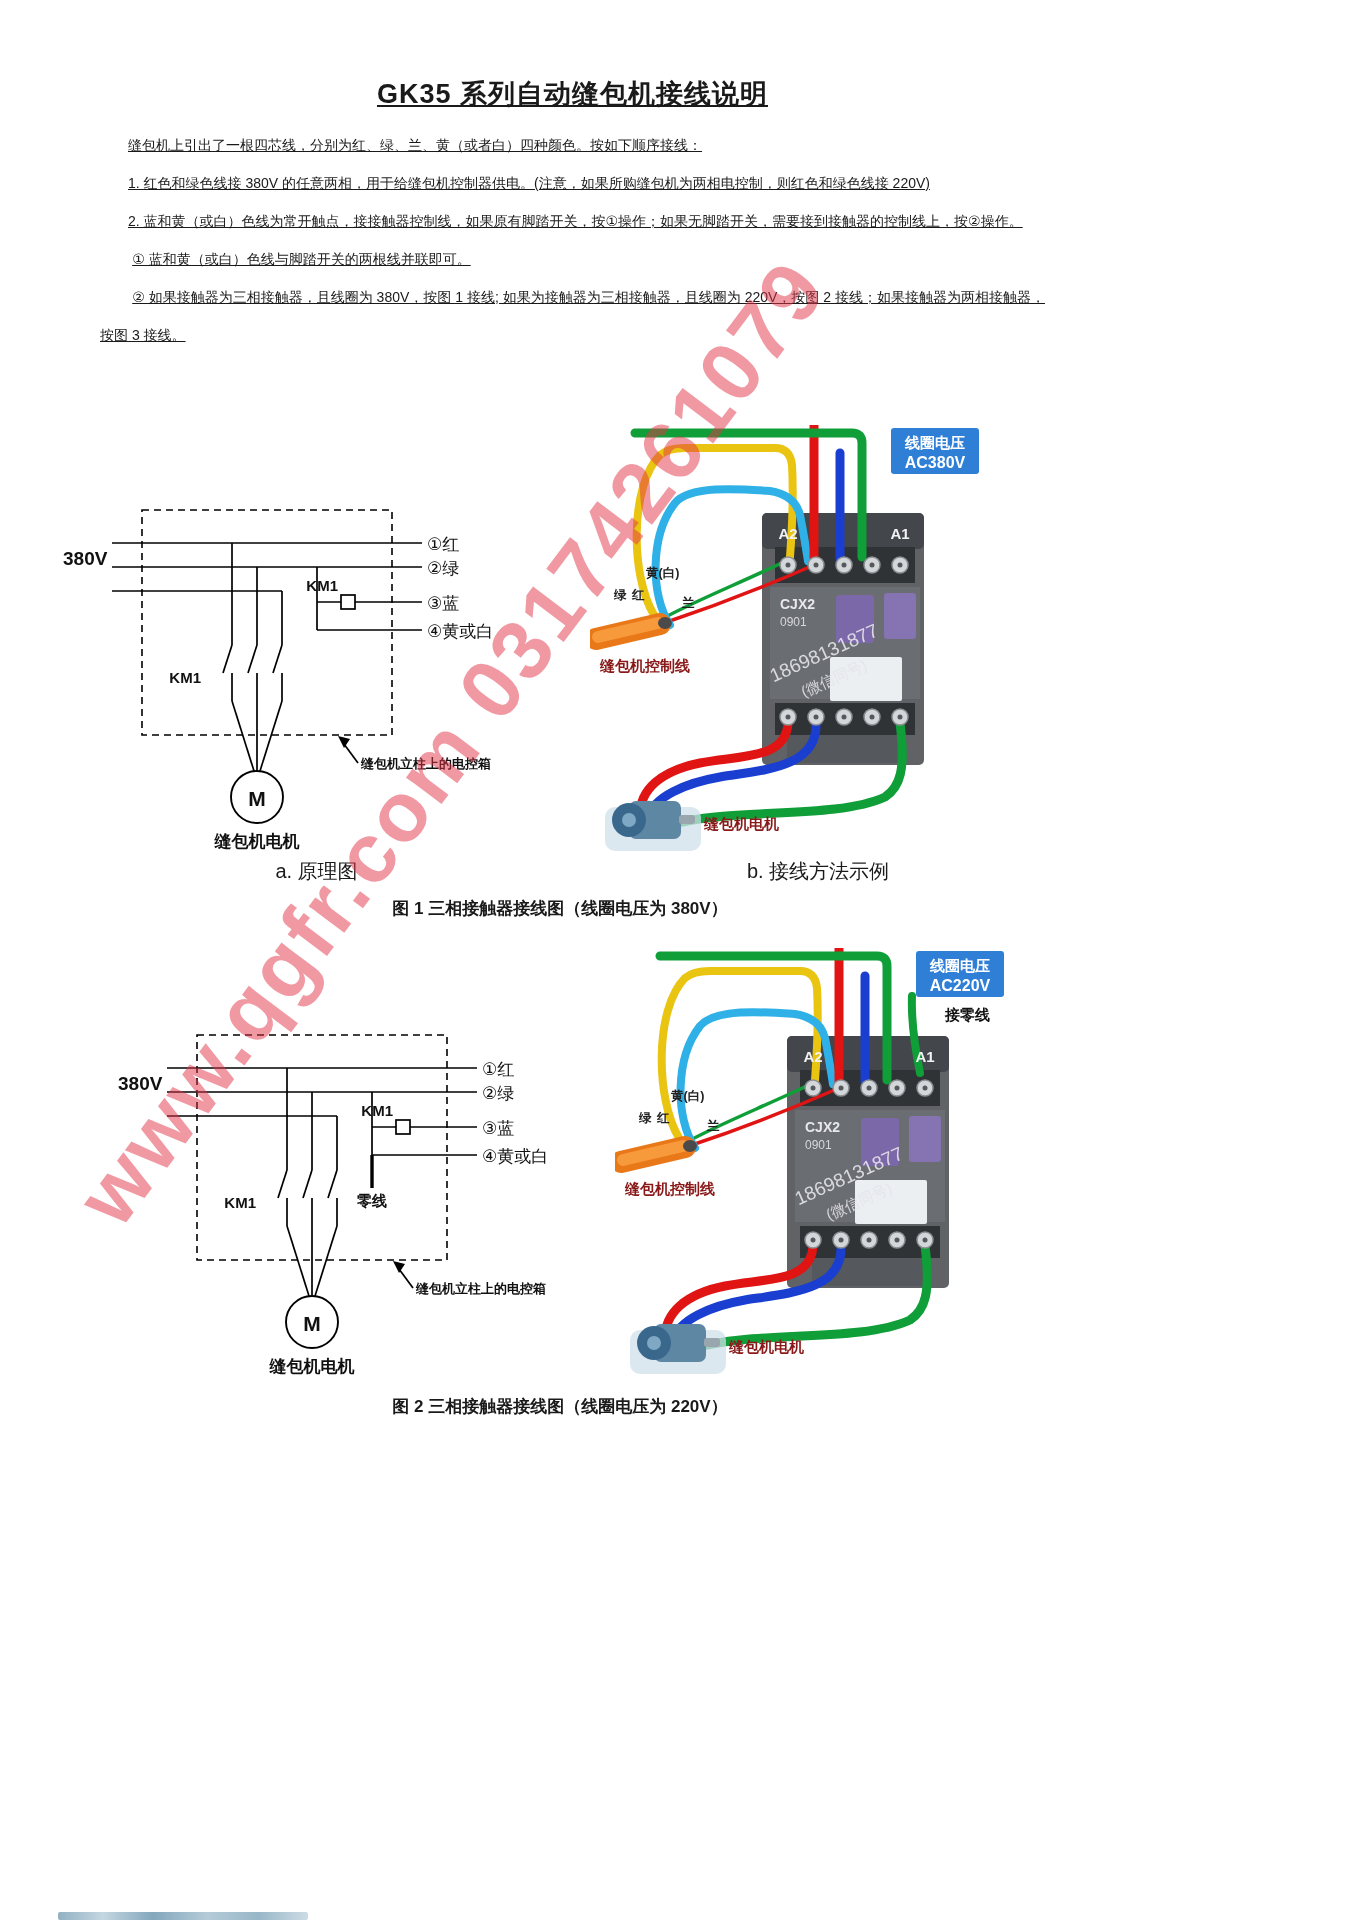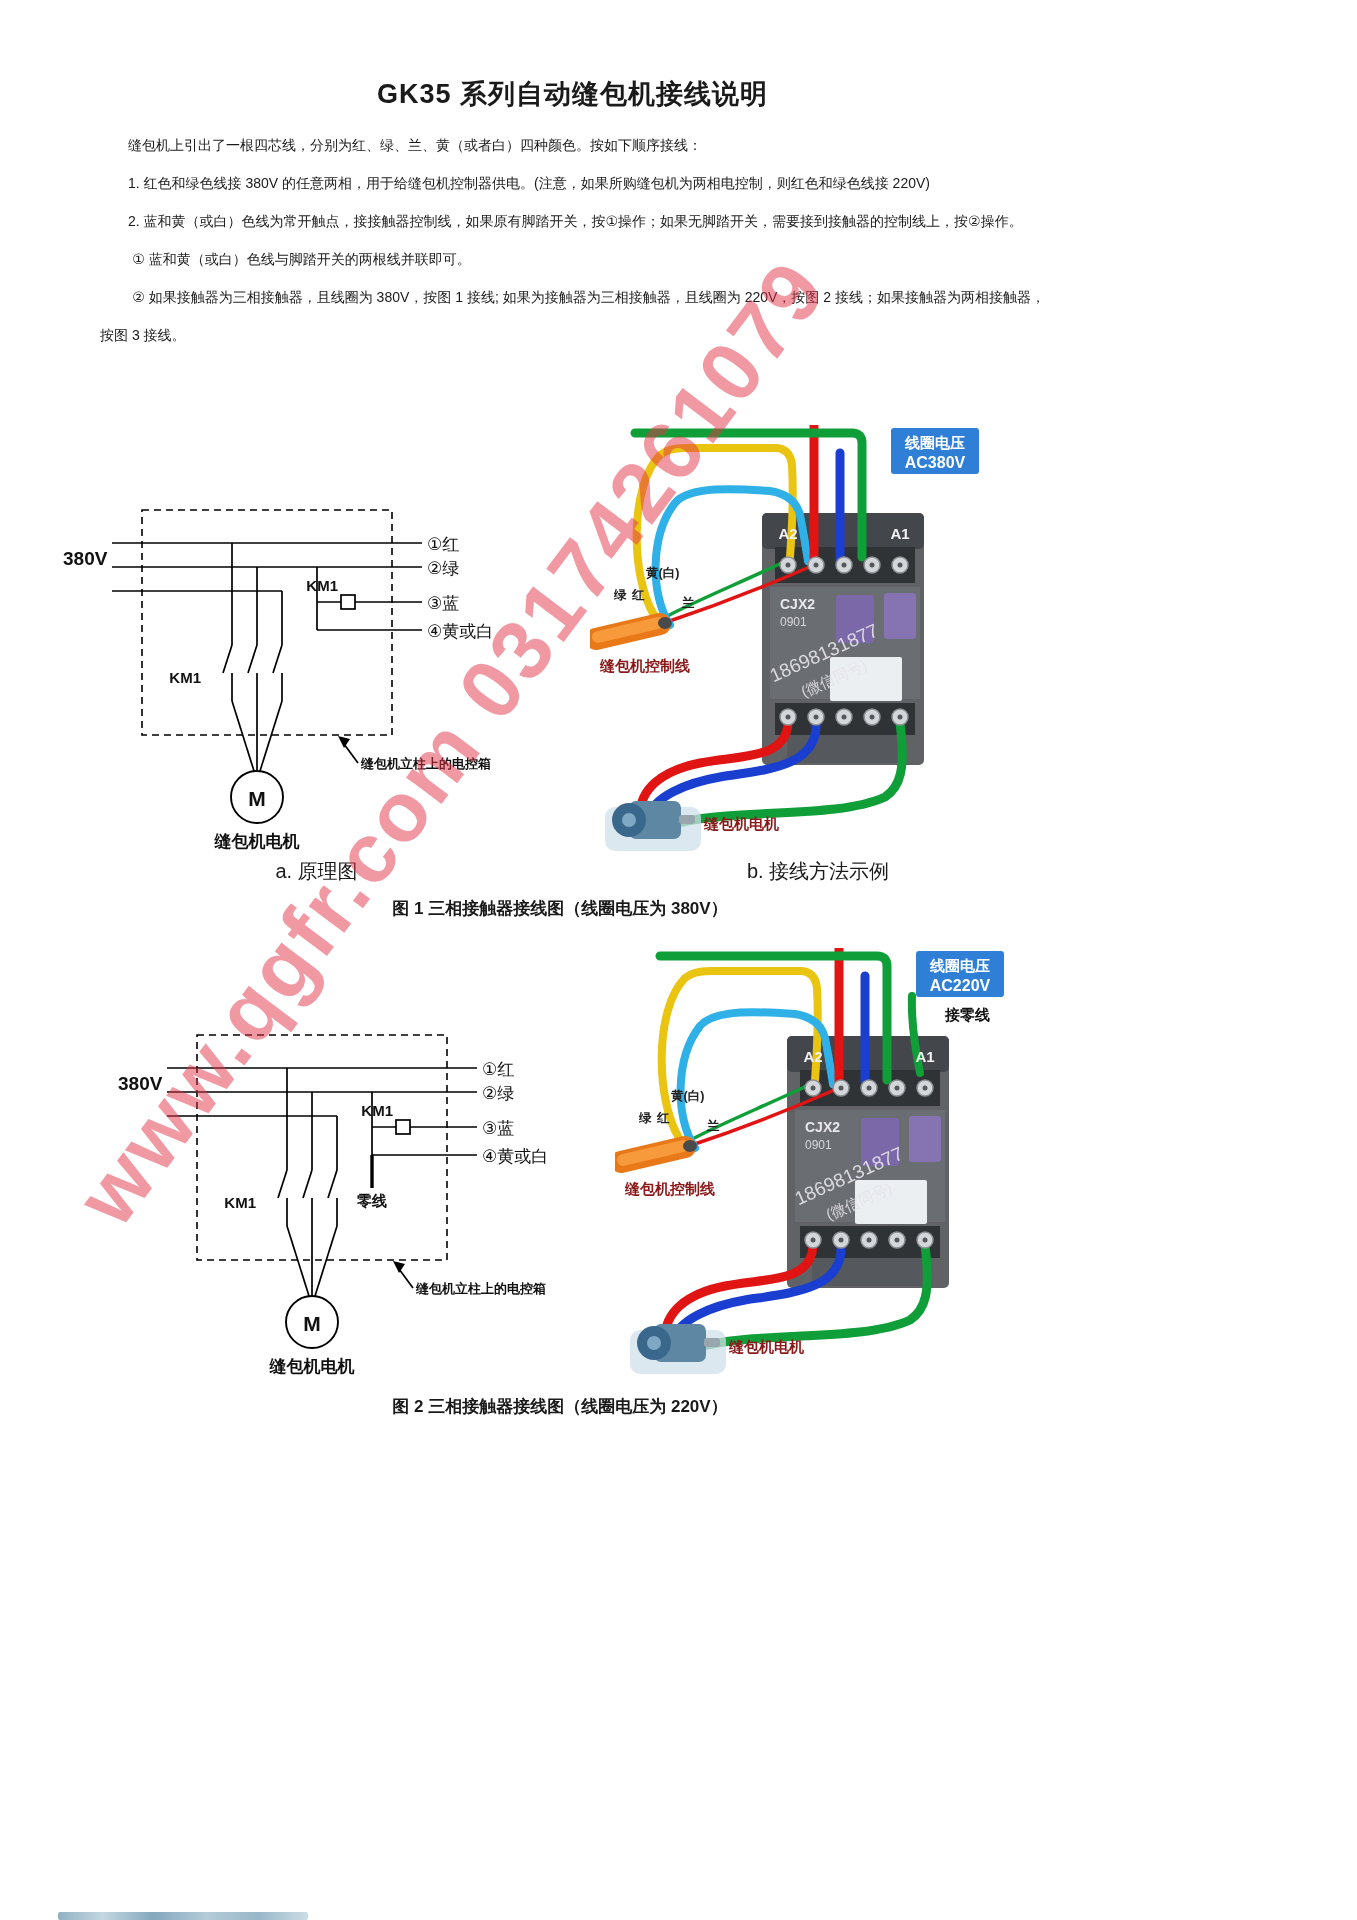--- a/index.html
+++ b/index.html
@@ -1,21 +1,21 @@
 <!DOCTYPE html>
 <html><head>
 <meta charset="utf-8">
 <style>
   * { margin:0; padding:0; box-sizing:border-box; }
   html, body { background:#ffffff; }
   .page {
     position:relative; width:1357px; height:1920px; background:#ffffff;
     overflow:hidden; font-family:"Liberation Sans","DejaVu Sans",sans-serif; color:#1a1a1a;
   }
-  .content { position:absolute; left:100px; top:76px; width:945px; }
+  .content { position:absolute; left:100px; top:76px; width:945px;text-decoration:underline; }
   .doc-title { font-size:27px; font-weight:bold; text-align:center; letter-spacing:1px; margin-bottom:14px; }
   .para { font-size:14px; line-height:38px; text-align:justify; }
   .ind2 { text-indent:2em; }
   .ind3 { text-indent:2.3em; }
 
   .watermark {
     position:absolute; left:58px; top:1185px; z-index:40; pointer-events:none;
     transform-origin:0 0; transform:rotate(-53deg);
     font-size:84px; font-weight:bold; letter-spacing:3px; white-space:nowrap;
     color:rgba(228,52,72,0.5);

